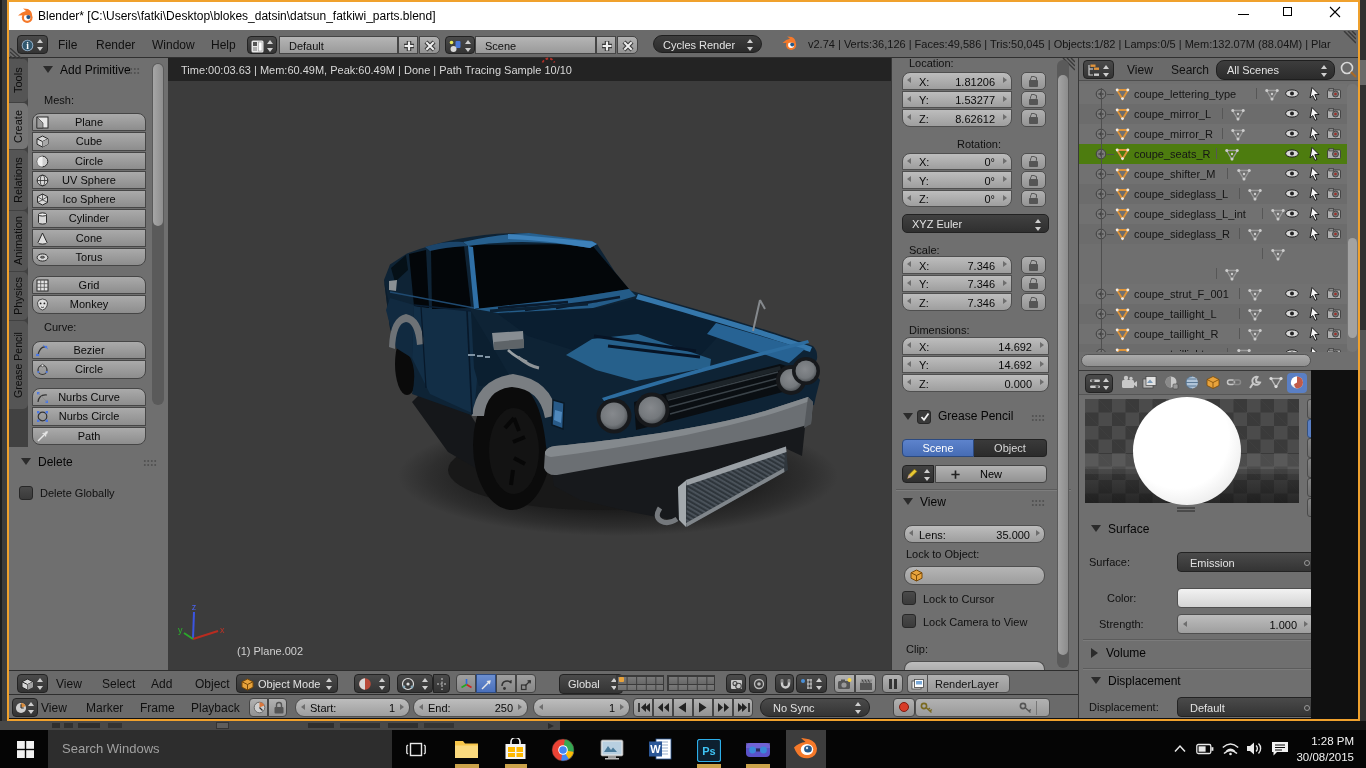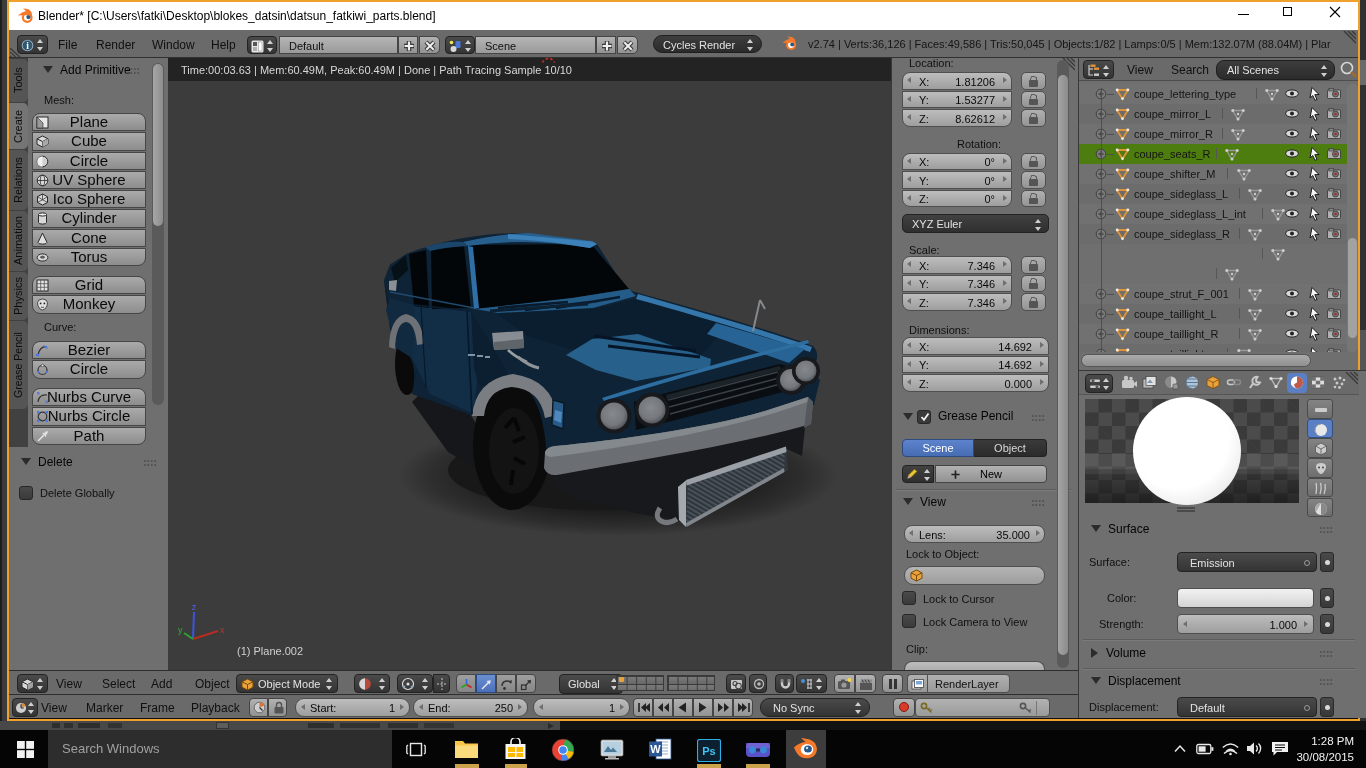--- a/index.html
+++ b/index.html
@@ -29,21 +29,21 @@
   background-image:radial-gradient(circle, #4c4c4c 1px, transparent 1.2px);
   background-size:3.5px 4px; }
 .panelhdr { position:absolute; color:#050505; font-size:12px; }
 .tri-d { display:inline-block; width:0; height:0; border-left:5px solid transparent; border-right:5px solid transparent; border-top:7px solid #2b2b2b; vertical-align:1px; margin-right:7px; }
 .tri-r { display:inline-block; width:0; height:0; border-top:5px solid transparent; border-bottom:5px solid transparent; border-left:7px solid #2b2b2b; vertical-align:-1px; margin-right:8px; }
 .chk { position:absolute; width:14px; height:14px; background:linear-gradient(#4a4a4a,#3a3a3a); border:1px solid #272727; border-radius:3px; }
 .tab { left:0; width:19px; background:#555555; border-radius:5px 0 0 5px; color:#0d0d0d; font-size:11px;
   writing-mode:vertical-rl; transform:rotate(180deg); text-align:center; line-height:19px; }
 .tabon { background:#757575; }
 .mb { position:absolute; left:23px; width:114px; height:18.4px; background:linear-gradient(#aaaaaa,#8d8d8d);
-  border:1px solid #464646; color:#0a0a0a; font-size:15px; text-align:center; line-height:16.5px; }
+  border:1px solid #464646; color:#0a0a0a; font-size:11px; text-align:center; line-height:16.5px; }
 .mb svg { position:absolute; left:3px; top:2px; }
 .nf { position:absolute; font-size:11px; }
 .nfx { left:10px; width:110px; height:17.5px; }
 .nfw { left:10px; width:147px; height:17.5px; }
 .nf b { position:absolute; left:16px; top:2.5px; font-weight:normal; }
 .nf i { position:absolute; right:16px; top:2.5px; font-style:normal; }
 .lock { position:absolute; left:129px; width:25px; height:17.5px; background:linear-gradient(#b0b0b0,#949494);
   border:1px solid #4f4f4f; border-radius:5px; }
 .lock:after { content:""; position:absolute; left:6.5px; top:7px; width:9px; height:6.5px; background:#555; border-radius:1px; }
 .lock:before { content:""; position:absolute; left:8px; top:2.5px; width:5px; height:6px; border:1.4px solid #555; border-bottom:none; border-radius:3px 3px 0 0; transform:rotate(14deg); }
@@ -1134,21 +1134,21 @@
     <svg class="abs" style="left:158px;top:290px" width="14" height="13" viewBox="0 0 14 13">
       <use href="#gmesh"></use>
     </svg>
 
   <div class="abs" style="left:268px;top:26px;width:11px;height:268px;background:#767676;border-radius:5px;"></div>
   <div class="abs" style="left:269px;top:180px;width:9px;height:100px;background:#a2a2a2;border-radius:5px;"></div>
   <div class="abs" style="left:0;top:294px;width:280px;height:18px;background:#6f6f6f;"></div>
   <div class="abs" style="left:2px;top:296px;width:230px;height:13px;background:linear-gradient(#ababab,#909090);border-radius:7px;border:1px solid #565656;"></div>
 </div>
 
-<div class="abs" style="left:1078px;top:370px;width:288px;height:348px;background:#6f6f6f;border-left:1px solid #383838;border-top:1px solid #383838;overflow:hidden;">
+<div class="abs" style="left:1078px;top:370px;width:233px;height:348px;background:#6f6f6f;border-left:1px solid #383838;border-top:1px solid #383838;overflow:hidden;">
   <div class="abs" style="left:0;top:0;width:280px;height:24px;background:#6a6a6a;border-bottom:1px solid #555;">
     <div class="abs bd" style="left:6px;top:2.5px;width:28px;height:19px;">
       <svg class="abs" style="left:2.5px;top:3.5px" width="12" height="12" viewBox="0 0 12 12">
           <rect x="1" y="1.5" width="10" height="2.6" rx="1.3" fill="#ccc"></rect>
           <rect x="1" y="7.5" width="10" height="2.6" rx="1.3" fill="#ccc"></rect>
           <circle cx="4" cy="2.8" r="1.6" fill="#555"></circle>
           <circle cx="8" cy="8.8" r="1.6" fill="#555"></circle>
         </svg>
       <span class="ud" style="right:2px;top:3.5px;"></span>
     </div>

